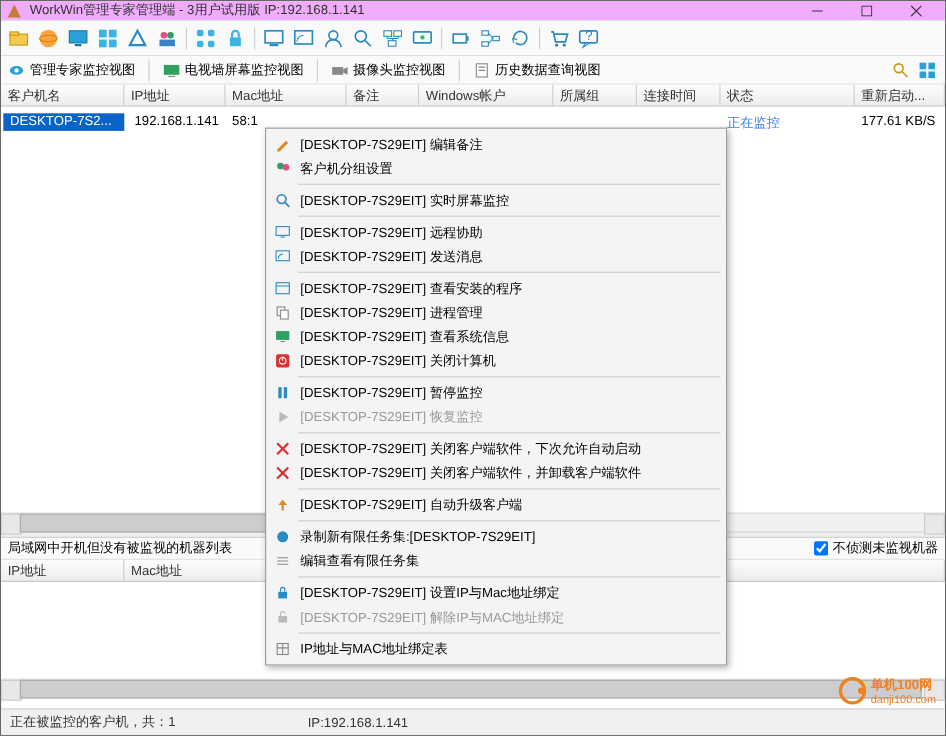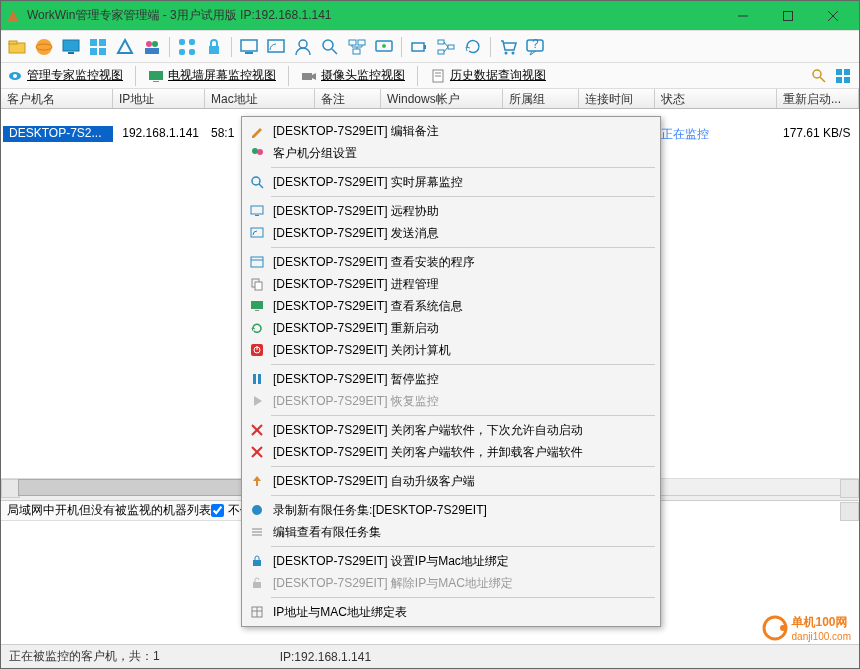--- a/index.html
+++ b/index.html
@@ -1,39 +1,39 @@
 <!DOCTYPE html>
 <html><head>
 <meta charset="utf-8">
 <style>
 *{box-sizing:border-box;margin:0;padding:0;font-family:"Microsoft YaHei","SimSun",sans-serif;font-size:12px;}
 body{background:#fff;width:860px;height:669px;overflow:hidden;border:1px solid #666;position:relative;}
-.titlebar{height:30px;background:#22c55e;display:flex;align-items:center;padding:0 4px;border-bottom:1px solid #e0e0e0;}
+.titlebar{height:18px;background:#f0abfc;display:flex;align-items:center;padding:0 4px;border-bottom:1px solid #e0e0e0;}
 .titlebar .app-icon{width:16px;height:16px;margin-right:6px;display:inline-block;}
 .titlebar .title{flex:1;color:#333;}
 .win-btns{display:flex;}
 .win-btn{width:45px;height:28px;display:flex;align-items:center;justify-content:center;color:#333;}
 .toolbar{height:32px;background:#fafafa;display:flex;align-items:center;padding:2px 4px;gap:3px;border-bottom:1px solid #ddd;}
 .tb-btn{width:24px;height:24px;display:flex;align-items:center;justify-content:center;border-radius:2px;}
 .tb-sep{width:1px;height:20px;background:#ccc;margin:0 2px;}
-.viewbar{height:26px;background:#fafafa;display:flex;align-items:center;padding:2px 6px;gap:10px;border-bottom:1px solid #ddd;text-decoration:underline;}
+.viewbar{height:26px;background:#fafafa;display:flex;align-items:center;padding:2px 6px;gap:10px;border-bottom:1px solid #ddd;}
 .view-item{display:flex;align-items:center;gap:4px;color:#000;}
 .view-item .vi-icon{width:16px;height:16px;}
 .right-tools{margin-left:auto;display:flex;gap:4px;}
 .right-tools .rt{width:20px;height:20px;display:flex;align-items:center;justify-content:center;}
 .main{height:calc(669px - 30px - 32px - 26px - 24px);display:flex;flex-direction:column;}
 .table-header{height:20px;background:linear-gradient(#fdfdfd,#ececec);display:flex;border-bottom:1px solid #bbb;}
 .th{border-right:1px solid #ccc;padding:2px 6px;color:#333;white-space:nowrap;overflow:hidden;}
 .table-body{flex:1;background:#fff;position:relative;overflow:hidden;}
-.row{position:absolute;left:2px;right:2px;top:17px;height:16px;display:flex;}
+.row{position:absolute;left:2px;right:2px;top:6px;height:16px;display:flex;}
 .cell{padding:0 6px;white-space:nowrap;overflow:hidden;color:#000;}
 .cell.sel{background:#0a64c8;color:#fff;}
 .cell.status{color:#3b82f6;}
 .splitter{height:6px;background:#eee;border-top:1px solid #ccc;border-bottom:1px solid #ccc;}
-.bottom-panel{height:145px;display:flex;flex-direction:row;}
+.bottom-panel{height:145px;display:flex;flex-direction:column;}
 .bp-title{height:20px;background:#fafafa;border-bottom:1px solid #ddd;display:flex;align-items:center;padding:0 6px;}
 .bp-title .chk{margin-left:auto;display:flex;align-items:center;gap:4px;}
 .bp-hdr{height:20px;background:linear-gradient(#fdfdfd,#ececec);display:flex;border-bottom:1px solid #bbb;}
 .bp-body{flex:1;background:#fff;}
 .statusbar{height:24px;background:#f0f0f0;border-top:1px solid #ccc;display:flex;align-items:center;padding:0 8px;gap:20px;color:#333;position:absolute;bottom:0;left:0;right:0;}
 .watermark{position:absolute;right:8px;bottom:26px;color:#f08020;font-size:13px;display:flex;align-items:center;gap:4px;}
 .ctx-menu{position:absolute;left:240px;top:115px;width:420px;background:#f4f4f4;border:1px solid #999;box-shadow:2px 2px 6px rgba(0,0,0,.3);padding:3px;z-index:100;}
 .mi{height:22px;display:flex;align-items:center;padding:0 8px 0 28px;position:relative;color:#000;}
 .mi.disabled{color:#999;}
 .mi-icon{position:absolute;left:4px;width:16px;height:16px;display:flex;align-items:center;justify-content:center;}
@@ -404,29 +404,20 @@
         <svg width="14" height="14">
           <rect x="1" y="2" width="12" height="8" fill="#30a060"></rect>
           <rect x="5" y="11" width="4" height="1" fill="#888"></rect>
         </svg>
       </span>
       <span>[DESKTOP-7S29EIT] 查看系统信息</span>
     </div>
   <div class="mi">
       <span class="mi-icon">
         <svg width="14" height="14">
-          <path d="M3 7 a4 4 0 1 1 1 3" fill="none" stroke="#30a060" stroke-width="1.5"></path>
-          <path d="M3 10 l-1-3 3 1" fill="none" stroke="#30a060"></path>
-        </svg>
-      </span>
-      <span>[DESKTOP-7S29EIT] 重新启动</span>
-    </div>
-  <div class="mi">
-      <span class="mi-icon">
-        <svg width="14" height="14">
           <rect x="1" y="1" width="12" height="12" rx="2" fill="#d83030"></rect>
           <circle cx="7" cy="7" r="3" fill="none" stroke="#fff"></circle>
           <line x1="7" y1="3" x2="7" y2="7" stroke="#fff"></line>
         </svg>
       </span>
       <span>[DESKTOP-7S29EIT] 关闭计算机</span>
     </div>
   <div class="mi-sep"></div>
   <div class="mi">
       <span class="mi-icon">

